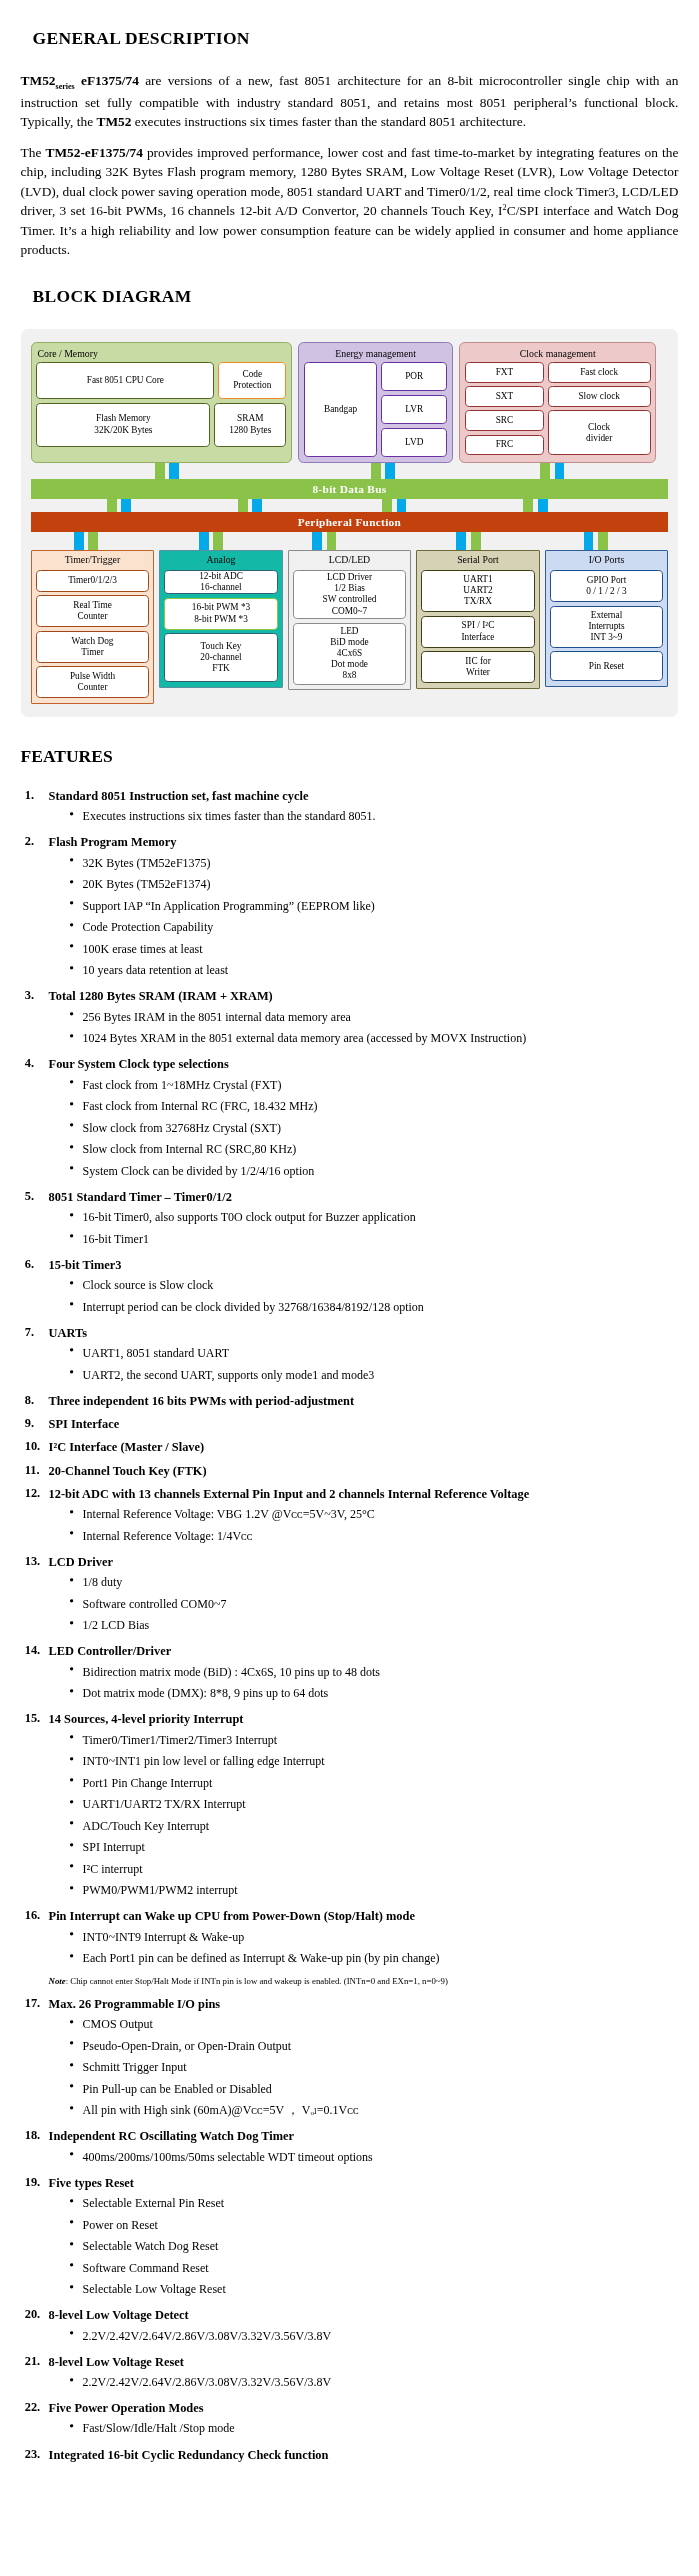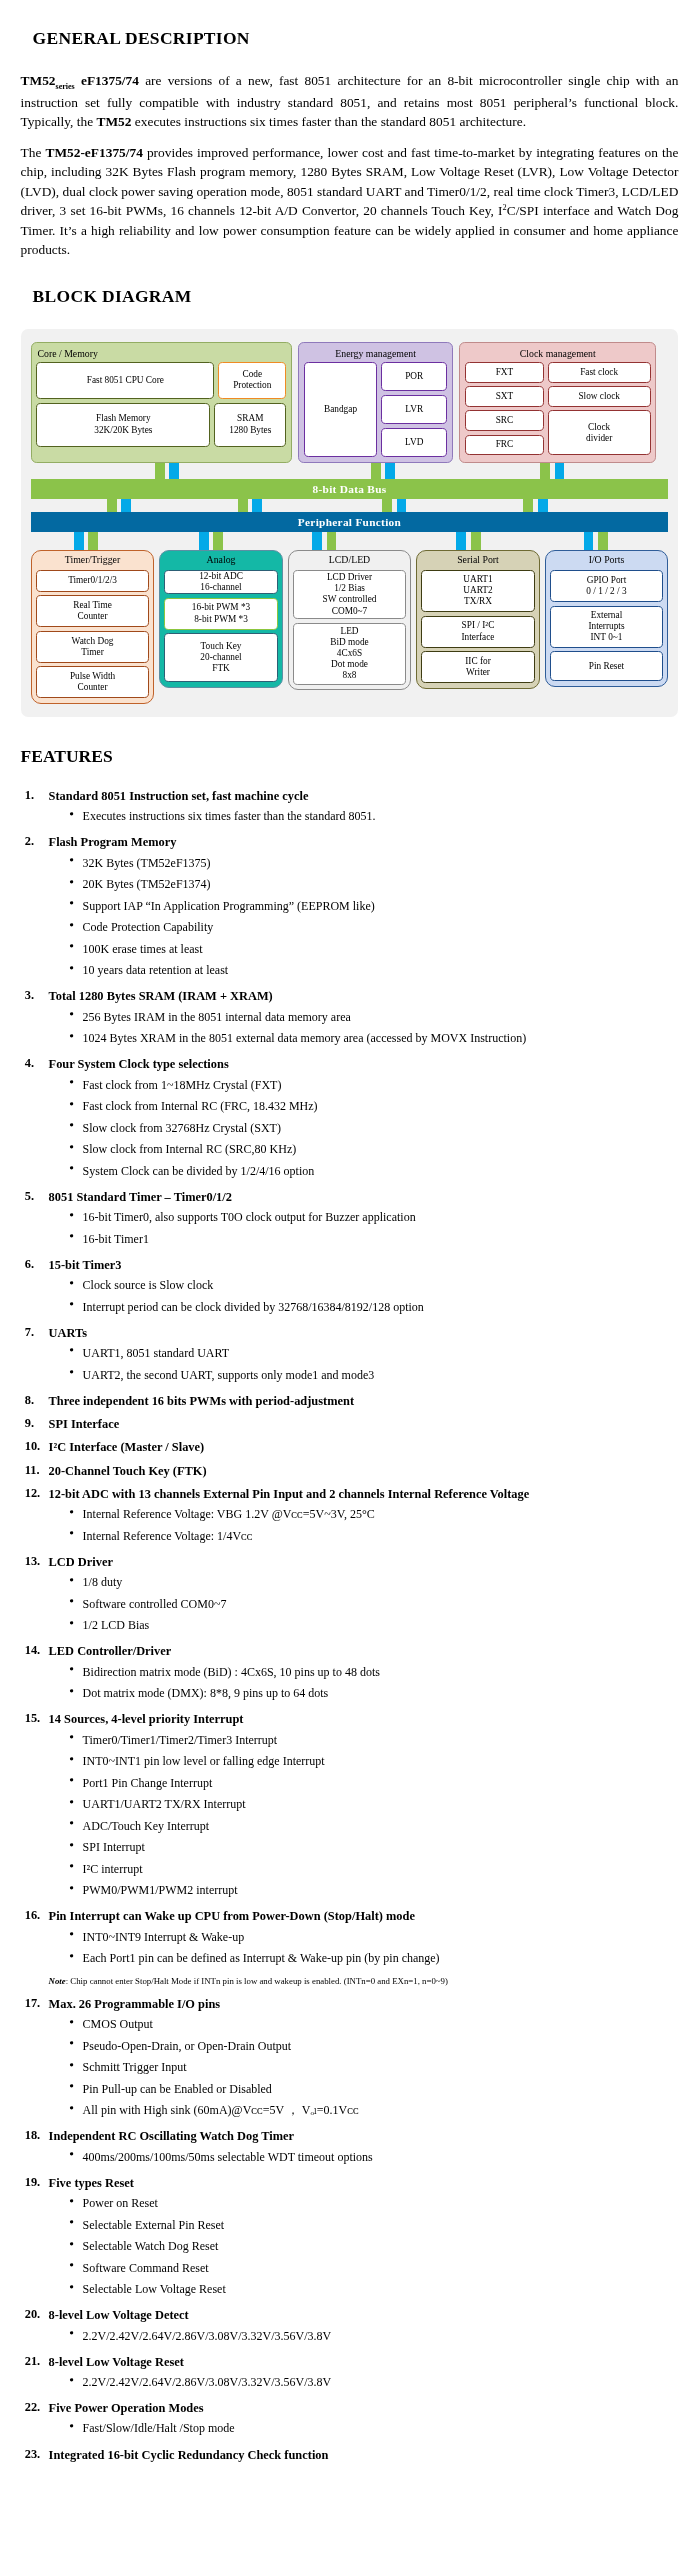--- a/index.html
+++ b/index.html
@@ -105,25 +105,25 @@
     height: 20.6px;
     display: flex;
     align-items: center;
     justify-content: center;
     color: #ffffff;
     font-size: 11.3px;
     font-weight: bold;
     letter-spacing: 0.3px;
   }
   .bus-green { background: #8bc34a; }
-  .bus-blue  { background: #0369a1; justify-content: center; }
+  .bus-blue  { background: #c2410c; justify-content: center; }
 
   .periph-row { display: flex; gap: 5.2px; align-items: flex-start; margin-top: 0; }
   .p-grp {
-    border-radius: 10px;
+    border-radius: 1px;
     padding: 3.6px 4.1px 4.6px 4.1px;
     box-sizing: border-box;
     flex: 1;
     display: flex;
     flex-direction: column;
     gap: 3.6px;
   }
   .p-grp > .grp-title { margin: 0 0 1px 0; text-align: center; font-size: 9.8px; }
   .p-timer  { background: #fae2cf; border: 0.8px solid #c0622a; }
   .p-timer  .cell { border: 1.5px solid #a0491a; }
@@ -423,21 +423,21 @@
 
       <div class="p-grp p-io">
         <div class="grp-title">I/O Ports</div>
         <div class="cell" style="height:32px;">
           <div>GPIO Port</div>
           <div>0 / 1 / 2 / 3</div>
         </div>
         <div class="cell" style="height:42px;">
           <div>External</div>
           <div>Interrupts</div>
-          <div>INT 0~1</div>
+          <div>INT 3~9</div>
         </div>
         <div class="cell" style="height:30px;">
           <div>Pin Reset</div>
         </div>
       </div>
 
     </div>
   </div>
 
   <h1 class="features-title">FEATURES</h1>
@@ -565,22 +565,22 @@
       </li>
       <li>
         <div class="num-head">Independent RC Oscillating Watch Dog Timer</div>
         <ul class="sub-list">
           <li>400ms/200ms/100ms/50ms selectable WDT timeout options</li>
         </ul>
       </li>
       <li>
         <div class="num-head">Five types Reset</div>
         <ul class="sub-list">
+          <li>Selectable External Pin Reset</li>
           <li>Power on Reset</li>
-          <li>Selectable External Pin Reset</li>
           <li>Selectable Watch Dog Reset</li>
           <li>Software Command Reset</li>
           <li>Selectable Low Voltage Reset</li>
         </ul>
       </li>
       <li>
         <div class="num-head">8-level Low Voltage Detect</div>
         <ul class="sub-list">
           <li>2.2V/2.42V/2.64V/2.86V/3.08V/3.32V/3.56V/3.8V</li>
         </ul>

